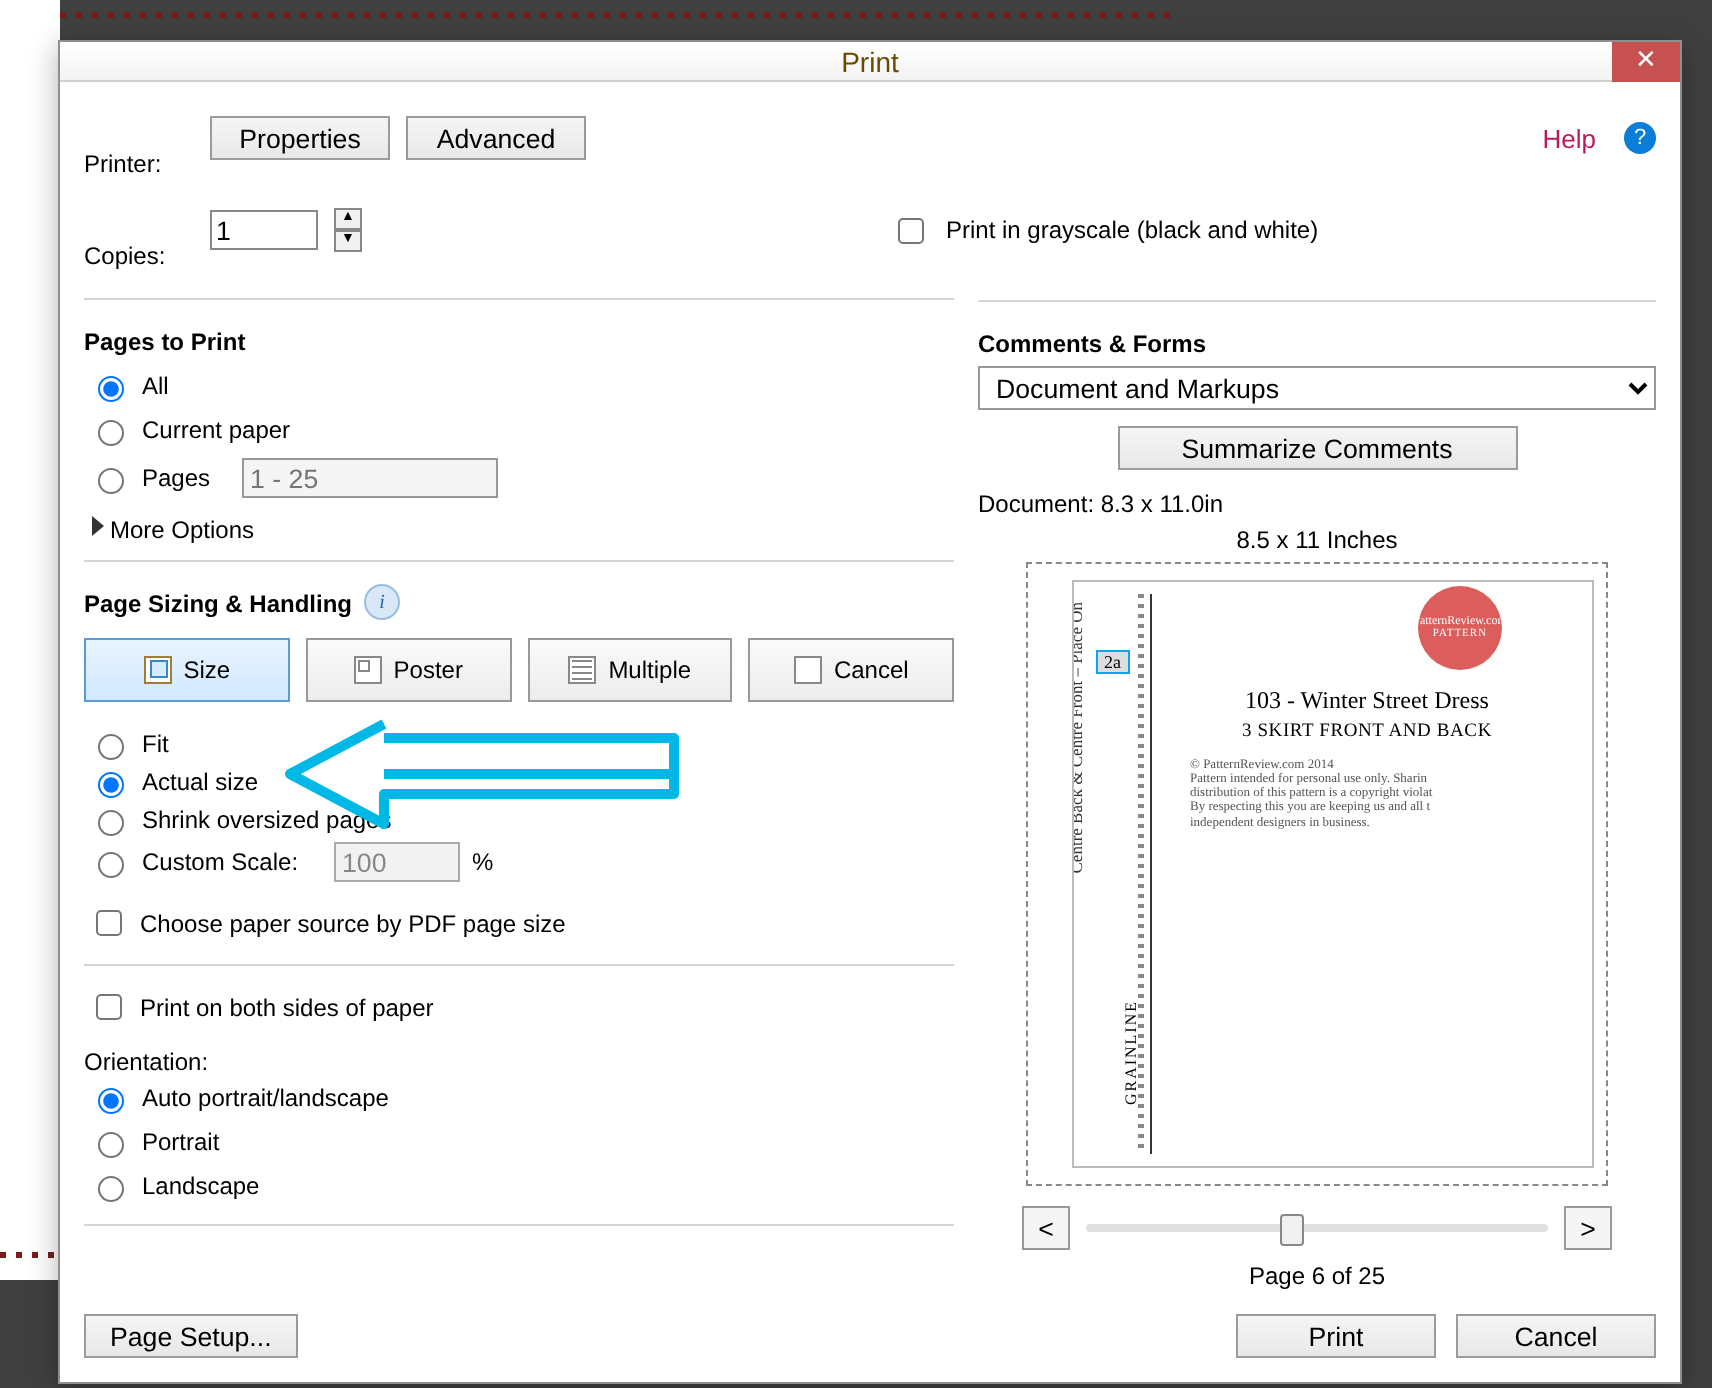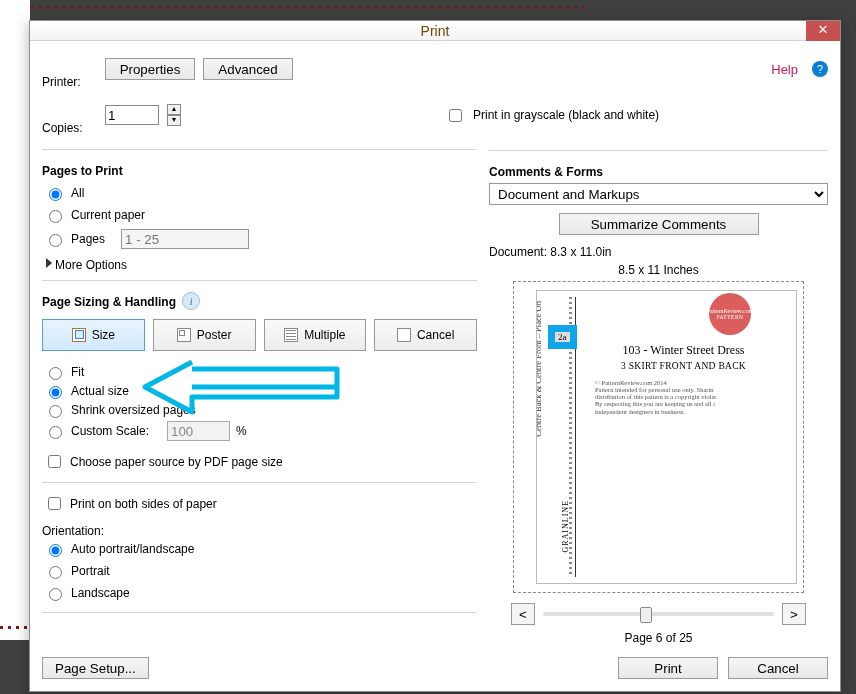--- a/index.html
+++ b/index.html
@@ -152,21 +152,21 @@
     position:absolute;
     left:-4px; top:10px;
     writing-mode: vertical-rl;
     transform: rotate(180deg);
     font-size:8.5px;
     color:#333;
   }
   .pv-badge {
     position:absolute;
     left:11px; top:34px;
-    background:#ddd; border:7px solid #0ea5e9;
+    background:#ddd; border:1px solid #0ea5e9;
     padding:0 3px;
     font-size:9px;
   }
   .pv-circle {
     position:absolute; right:45px; top:2px;
     width:42px; height:42px; border-radius:50%;
     background:#db5e5c; color:#fff;
     font-size:6px; display:flex; align-items:center; justify-content:center; flex-direction:column;
   }
   .pv-h1 { position:absolute; left:36px; top:52px; right:2px; text-align:center; font-size:12px; }

